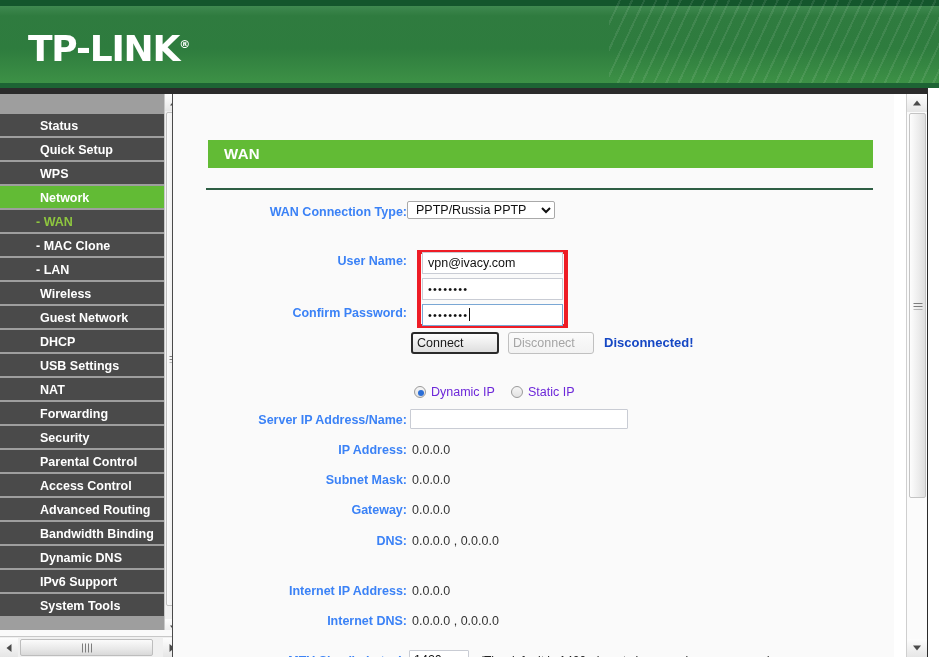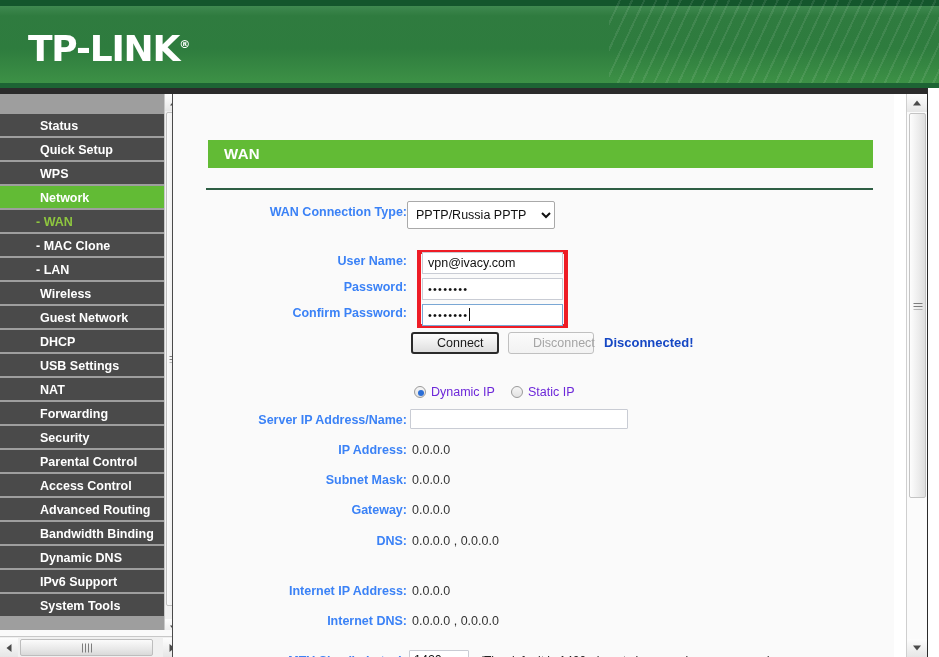--- a/index.html
+++ b/index.html
@@ -133,21 +133,21 @@
     font-size: 12.5px; font-weight: bold; color: #3b82f6;
     line-height: 22px; white-space: nowrap;
   }
   .val {
     position: absolute; font-size: 12.5px; color: #333333; line-height: 22px;
     white-space: nowrap;
   }
   .hint { font-size: 12px; color: #222; }
 
   select.ctype {
-    position: absolute; left: 234px; top: 0; width: 148px; height: 28px;
+    position: absolute; left: 234px; top: 0; width: 148px; height: 18px;
     font-family: "Liberation Sans", sans-serif; font-size: 12.5px;
     border: 1px solid #a9a9a9; background: #ffffff; color: #111;
     padding-left: 4px; border-radius: 2px;
   }
 
   .txt {
     position: absolute; font-family: "Liberation Sans", sans-serif;
     font-size: 12.5px; color: #111; background: #ffffff;
     border: 1px solid #c9ccd4; padding: 0 4px; height: 20px; line-height: 18px;
     border-radius: 1px;
@@ -168,21 +168,21 @@
   .caret {
     display: inline-block; width: 1px; height: 13px; background: #111;
     vertical-align: -2px; margin-left: 1px;
   }
 
   .btn {
     position: absolute; height: 22px; min-width: 86px;
     font-family: "Liberation Sans", sans-serif; font-size: 12.5px;
     background: linear-gradient(to bottom,#fdfdfd,#ececec 55%,#dedede);
     border: 1px solid #8c8c8c; border-radius: 3px; color: #1a1a1a;
-    text-align: left; line-height: 20px; padding: 0 24px;
+    text-align: left; line-height: 20px; padding: 0 4px;
   }
   .btn.focus { border: 2px solid #2a2a2a; line-height: 18px; }
   .btn.disabled { color: #a5a5a5; border-color: #c0c0c0;
     background: linear-gradient(to bottom,#fbfbfb,#f2f2f2); }
   .status-text {
     position: absolute; font-size: 13px; font-weight: bold; color: #1547c4;
     line-height: 22px; white-space: nowrap;
   }
 
   .radio-wrap { position: absolute; font-size: 12.5px; color: #6d28d9; line-height: 22px; }
@@ -292,23 +292,20 @@
     <div class="row" style="top:107px;">
       <div class="lbl" style="right:488px;">WAN Connection Type:</div>
       <select class="ctype">
         <option>PPTP/Russia PPTP</option>
       </select>
     </div>
 
     <div class="row" style="top:156px;">
       <div class="lbl" style="right:488px;">User Name:</div>
     </div>
-    <div class="row" style="top:182px;">
-      <div class="lbl" style="right:488px;">Password:</div>
-    </div>
     <div class="row" style="top:208px;">
       <div class="lbl" style="right:488px;">Confirm Password:</div>
     </div>
 
     <div class="row" style="top:238px;">
       <div class="btn focus" style="left:238px;top:0;width:88px;">Connect</div>
       <div class="btn disabled" style="left:335px;top:0;width:86px;">Disconnect</div>
       <div class="status-text" style="left:431px;top:0;">Disconnected!</div>
     </div>
 

